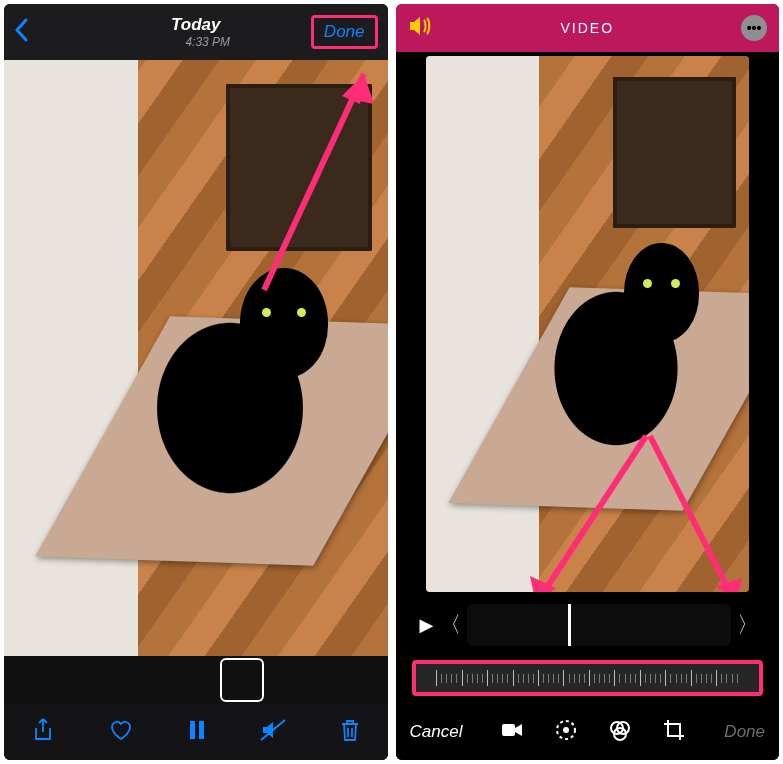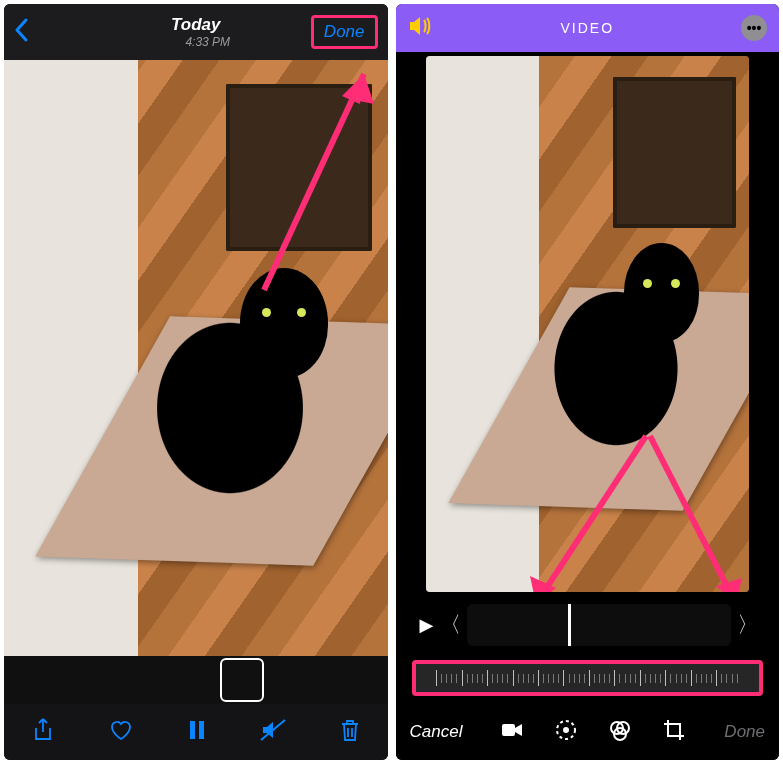--- a/index.html
+++ b/index.html
@@ -76,21 +76,21 @@
     background: #141416;
     display: flex;
     align-items: center;
     justify-content: space-around;
   }
   .p1-toolbar svg { stroke: #0a84ff; fill: none; stroke-width: 1.8; }
 
   
   .p2-hdr {
     height: 48px;
-    background: #8b5cf6;
+    background: #be185d;
     display: flex;
     align-items: center;
     justify-content: space-between;
     padding: 8px 12px;
     gap: 25px;
   }
   .speaker-icon { color: #ffcc00; }
   .p2-title { color: #fff; font-size: 14px; letter-spacing: 2px; position:absolute; left:50%; transform:translateX(-50%); }
   .more-btn {
     width: 26px; height: 26px;

